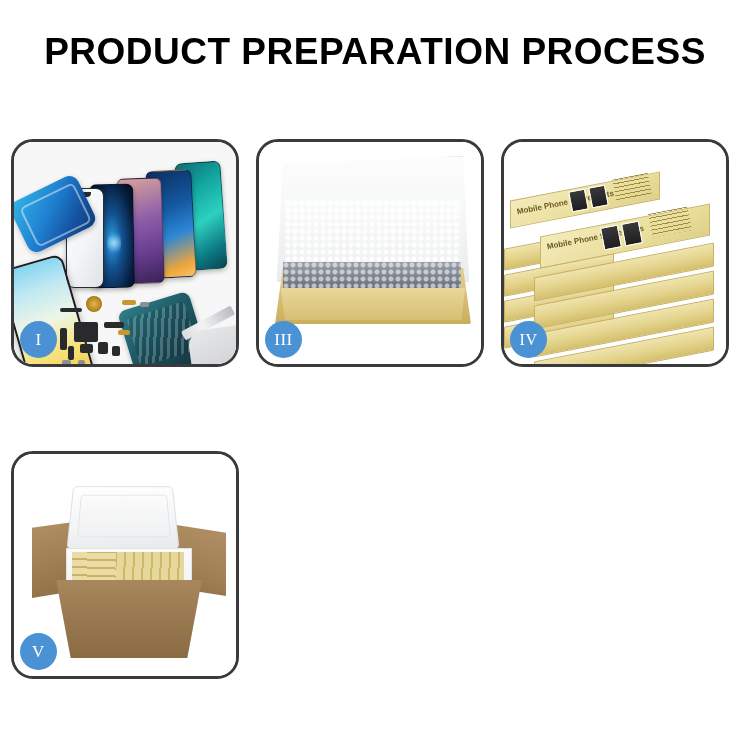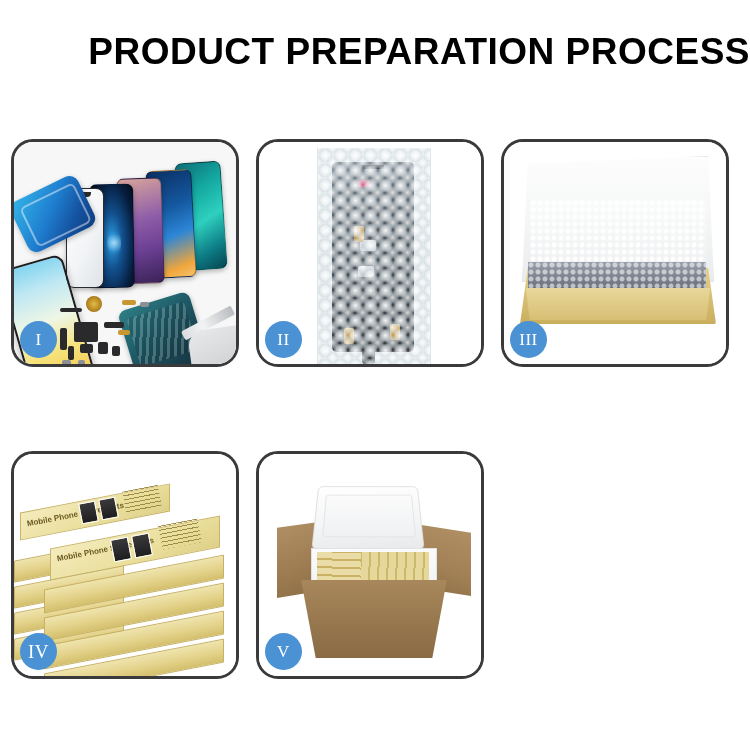--- a/index.html
+++ b/index.html
@@ -19,21 +19,21 @@
     height: 750px;
     background: #ffffff;
   }
 
   
   .header {
     position: absolute;
     left: 0;
     top: 30px;
     width: 750px;
-    text-align: right;
+    text-align: center;
   }
   .title {
     font-family: "Liberation Sans", sans-serif;
     font-size: 37px;
     font-weight: bold;
     letter-spacing: 0.5px;
     color: #000000;
     line-height: 44px;
     white-space: nowrap;
   }
@@ -85,21 +85,21 @@
     border-radius: 50%;
     background: #4b92d4;
     color: #ffffff;
     font-family: "Liberation Serif", serif;
     font-size: 17px;
     line-height: 37px;
     text-align: center;
     letter-spacing: 0.5px;
     z-index: 40;
   }
-  .badge.wide { font-size: 19px; }
+  .badge.wide { font-size: 16px; }
 
   
   .p1-bg { position:absolute; inset:0; background:#f7f7f8; }
   .ph {
     position: absolute;
     border-radius: 7px;
     box-shadow: 0 2px 5px rgba(0,0,0,0.28);
     border: 1px solid rgba(0,0,0,0.35);
     box-sizing: border-box;
     overflow: hidden;
@@ -438,39 +438,20 @@
           <div class="pt grey" style="left:2px; top:66px; width:9px; height:6px;"></div>
           <div class="pt grey" style="left:18px; top:66px; width:7px; height:6px;"></div>
         </div>
 
         <div class="tweez"></div>
         <div class="hand"></div>
       </div>
       <div class="badge">I</div>
     </div>
 
-    <div class="panel">
-      <div class="photo">
-        <div class="p2-bg"></div>
-        <div class="bag">
-          <div class="screen-in">
-            <div class="pink-dot"></div>
-            <div class="flex-cable"></div>
-            <div class="conn" style="left:28px; top:78px;"></div>
-            <div class="conn" style="left:26px; top:104px;"></div>
-            <div class="gold-tab" style="left:22px; top:64px;"></div>
-            <div class="gold-tab" style="left:12px; top:166px;"></div>
-            <div class="gold-tab" style="left:58px; top:162px;"></div>
-          </div>
-          <div class="bubbles"></div>
-          <div class="bubbles2"></div>
-        </div>
-      </div>
-      <div class="badge">II</div>
-    </div>
 
     <div class="panel">
       <div class="photo">
         <div class="p3-bg"></div>
         <div class="lid3"></div>
         <div class="foam3"></div>
         <div class="tray3"></div>
         <div class="tray3-inner"></div>
         <div class="tray3-front"></div>
       </div>

